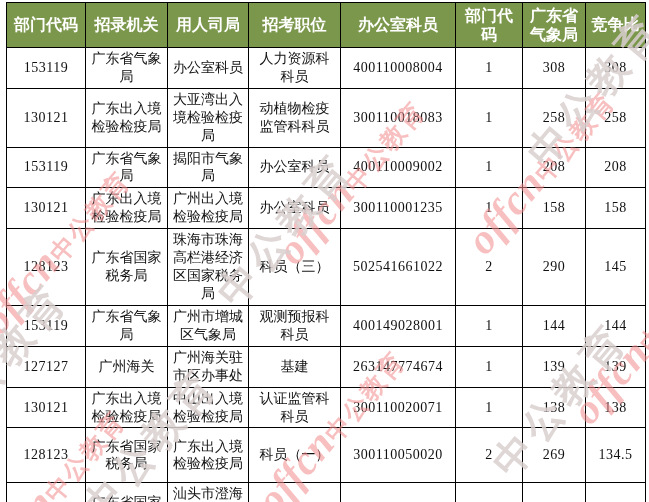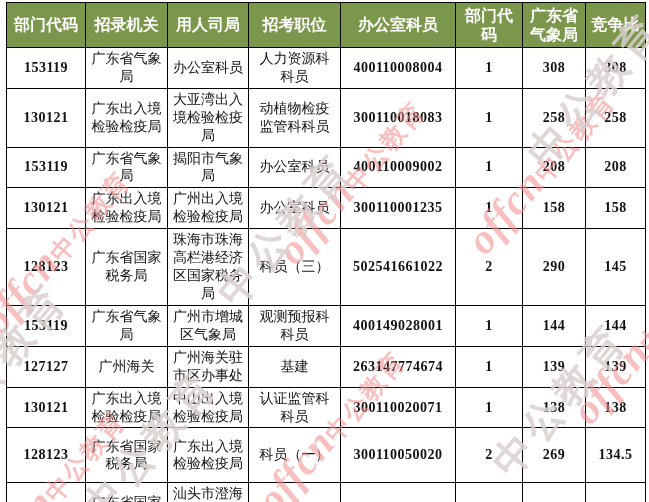--- a/index.html
+++ b/index.html
@@ -39,21 +39,21 @@
     word-break: break-all;
   }
   table.rec td {
     background: transparent;
     color: #111;
     font-size: 14px;
     line-height: 1.28;
     padding: 2px 4px;
     word-break: break-all;
   }
-  td.num { font-size: 14px; letter-spacing: 0.5px; font-weight: bold; }
+  td.num { font-size: 14px; letter-spacing: 0.5px; }
   
   .watermark-layer {
     position: absolute;
     left: 0; top: 0; width: 649px; height: 502px;
     pointer-events: none;
     z-index: 5;
   }
   .wm {
     position: absolute;
     white-space: nowrap;

